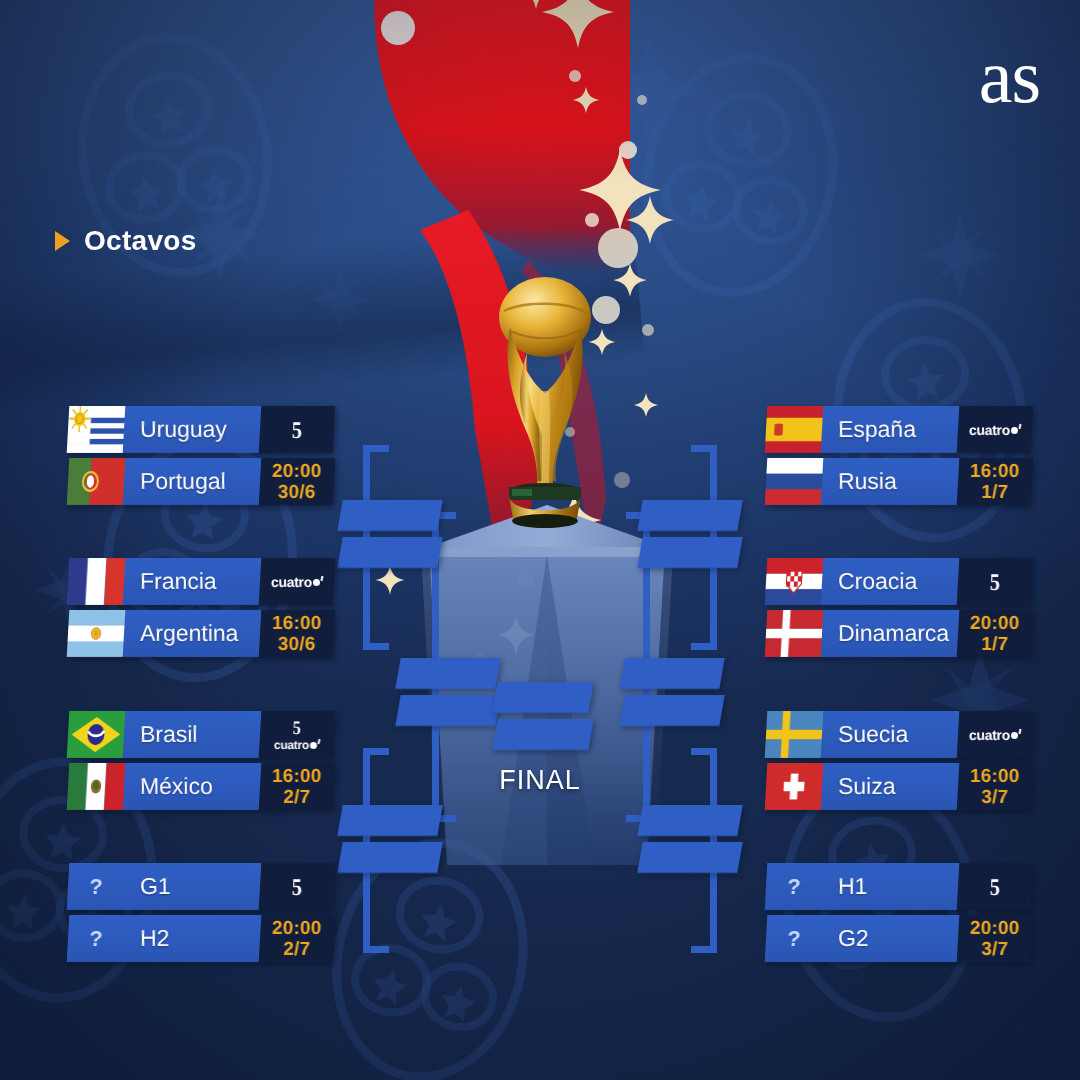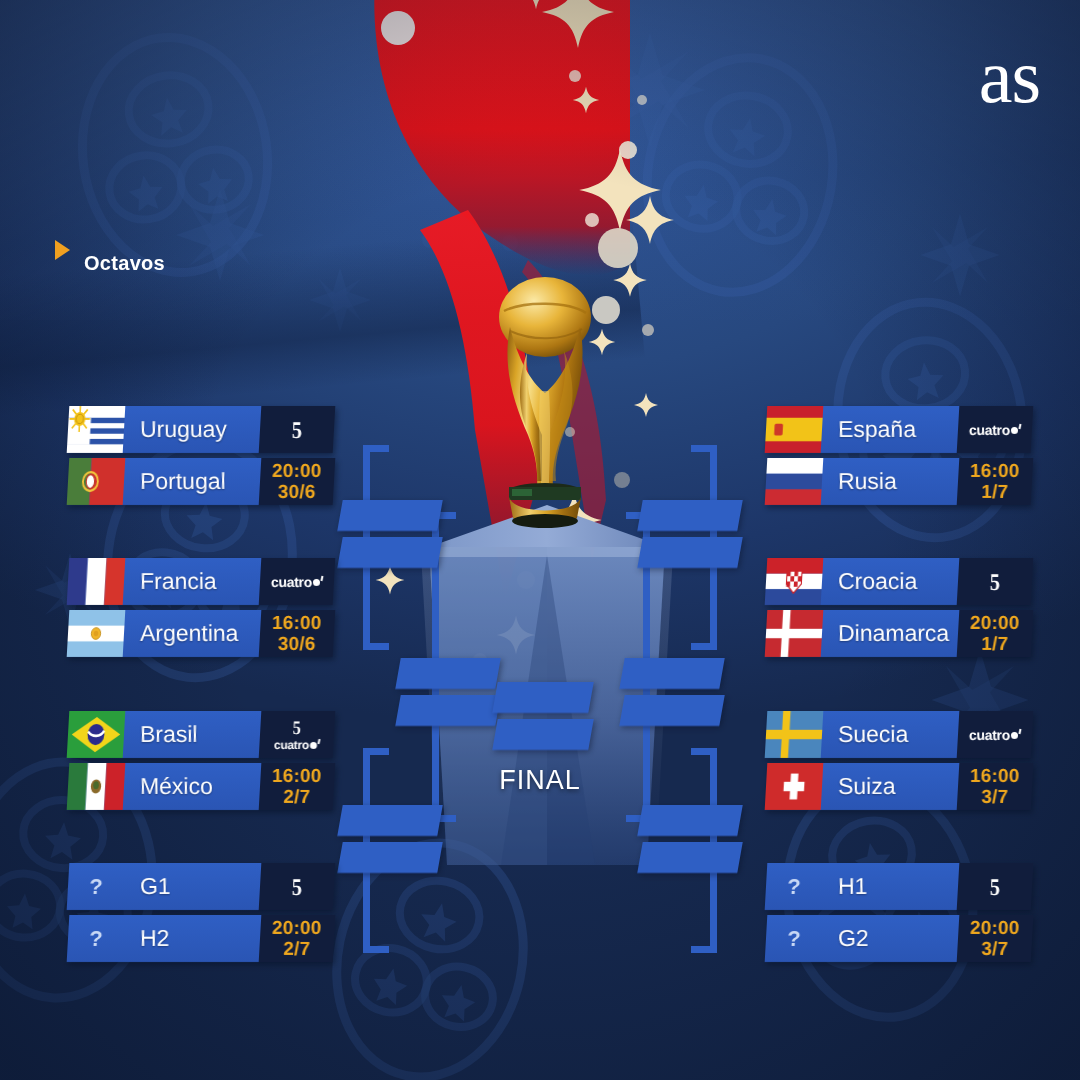--- a/index.html
+++ b/index.html
@@ -51,21 +51,21 @@
 
   
   .heading { position:absolute; left:55px; top:225px; }
   .head-row { display:flex; align-items:center; gap:14px; margin-bottom:6px; }
   .tri {
     width:0; height:0;
     border-left:15px solid #f0a020;
     border-top:10px solid transparent;
     border-bottom:10px solid transparent;
   }
-  .head-main { color:#fff; font-size:20px; font-weight:bold; letter-spacing:.3px;margin-top:27px; }
+  .head-main { color:#fff; font-size:28px; font-weight:bold; letter-spacing:.3px; }
   .head-sub  { color:#fff; font-size:29px; font-weight:400; letter-spacing:.2px; }
 
   
   .match { position:absolute; width:266px; }
   .row {
     position:relative; height:47px; display:flex; align-items:stretch;
     transform:skewX(-3.2deg);
     filter:drop-shadow(2px 3px 3px rgba(6,16,38,.55));
   }
   .row.top { margin-bottom:5px; }

